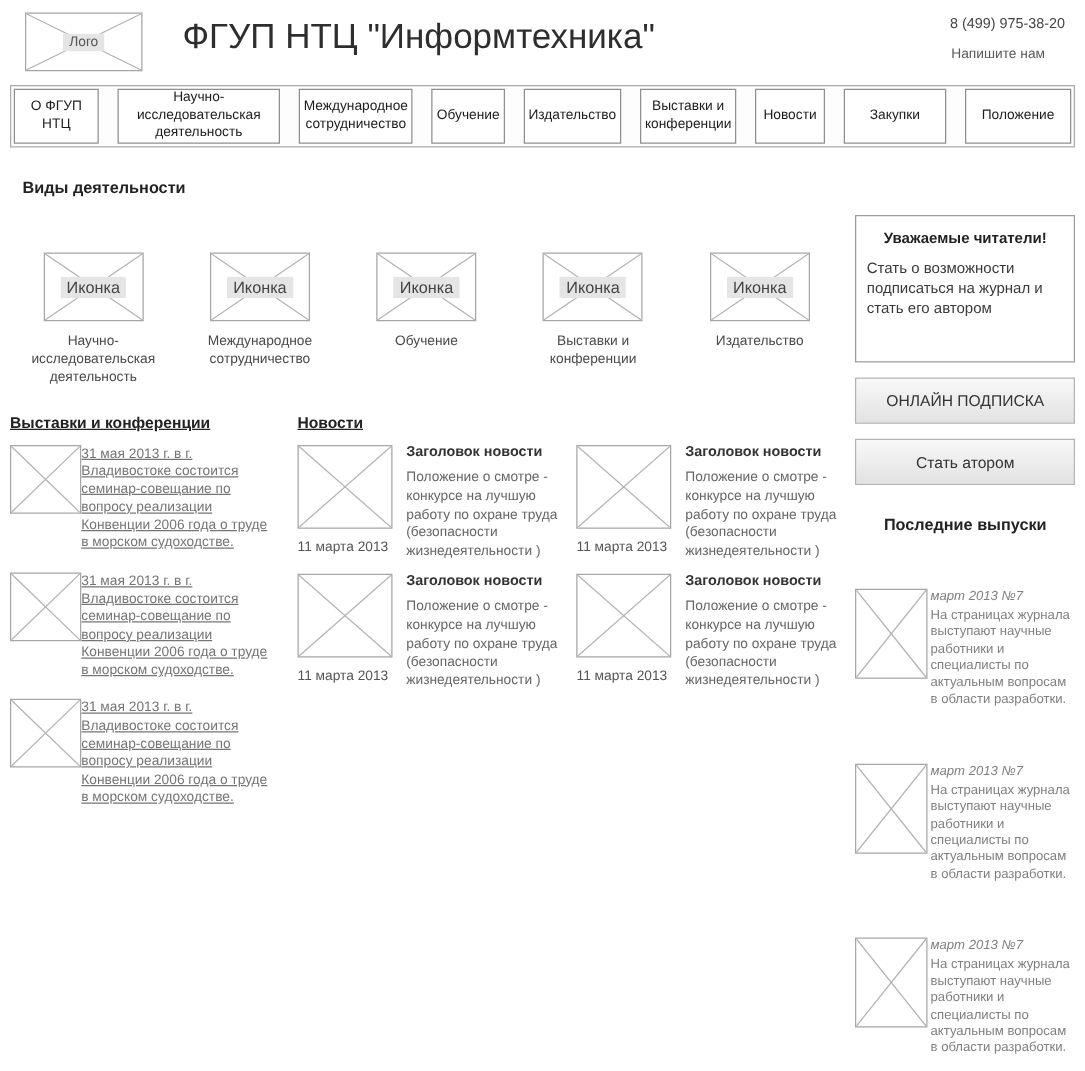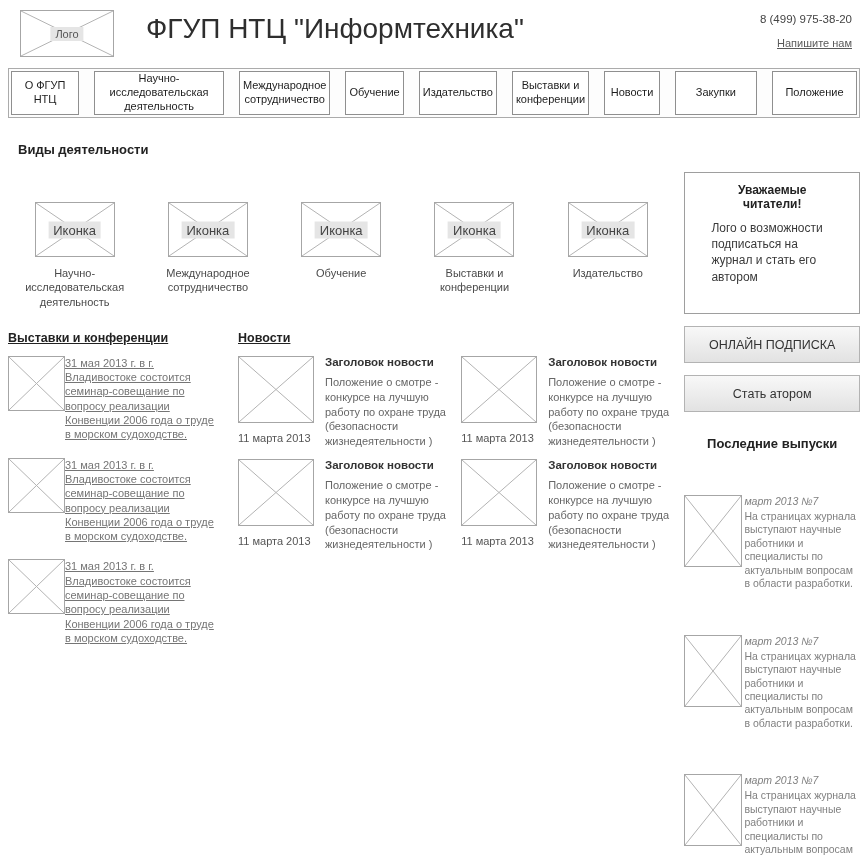--- a/index.html
+++ b/index.html
@@ -19,21 +19,21 @@
     position:absolute; left:50%; top:50%; transform:translate(-50%,-50%);
     background:#e5e5e5; padding:1px 5px; white-space:nowrap; color:#555;
   }
 
   
   .header { position:relative; height:66px; }
   .logo { position:absolute; left:20px; top:10px; width:94px; height:47px; }
   .logo .xbox-label { font-size:11px; }
   .site-title { position:absolute; left:146px; top:13px; font-size:28px; color:#2e2e2e; letter-spacing:0; }
   .hdr-phone { position:absolute; right:16px; top:13px; font-size:11.5px; color:#444; }
-  .hdr-write { position:absolute; right:16px; top:37px; font-size:11px; color:#5a5a5a; text-decoration:underline; }
+  .hdr-write { position:absolute; right:32px; top:37px; font-size:11px; color:#5a5a5a; }
 
   
   .nav {
     margin:2px 8px 0; border:1px solid #ababab; padding:2px;
     display:flex; gap:15px; height:50px; background:#fdfdfd;
   }
   .nav-cell {
     border:1px solid #8f8f8f; background:#fff;
     display:flex; align-items:center; justify-content:center; text-align:center;
     font-size:11px; color:#1d1d1d; line-height:1.25; padding:2px 3px; cursor:pointer;
@@ -72,21 +72,21 @@
   .news-col { flex:1 1 auto; }
   .news-grid { display:grid; grid-template-columns:1fr 1fr; column-gap:10px; row-gap:10px; }
   .news-item { display:flex; gap:11px; }
   .news-left { width:76px; flex:none; }
   .news-box { width:76px; height:67px; }
   .news-date { margin-top:9px; font-size:11px; color:#555; }
   .news-title { font-size:11.5px; font-weight:bold; color:#333; margin-bottom:7px; }
   .news-text { font-size:11px; color:#666; line-height:1.35; max-width:124px; }
 
   
-  .readers-box { border:1px solid #9e9e9e; height:142px; padding:10px 26px; background:#fff; }
+  .readers-box { border:1px solid #9e9e9e; height:118px; padding:10px 8px; background:#fff; }
   .readers-title { text-align:center; font-size:12px; font-weight:bold; color:#222; margin-bottom:9px; }
   .readers-text { font-size:12px; color:#3a3a3a; line-height:1.35; }
   .side-btn {
     margin-top:12px; height:37px; width:100%;
     border:1px solid #b3b3b3; background:linear-gradient(#f8f8f8,#e2e2e2);
     display:flex; align-items:center; justify-content:center;
     font-size:12.5px; color:#333; cursor:pointer;
     font-family:"Liberation Sans","DejaVu Sans",sans-serif;
   }
   .issues-title { margin-top:24px; text-align:center; font-size:13px; font-weight:bold; color:#222; margin-bottom:11px; }
@@ -286,21 +286,21 @@
           </div>
 
         </div>
       </div>
     </div>
   </div>
 
   <div class="col-right">
     <div class="readers-box">
       <div class="readers-title">Уважаемые читатели!</div>
-      <div class="readers-text">Лого о возможности подписаться на журнал и стать его автором</div>
+      <div class="readers-text">Стать о возможности подписаться на журнал и стать его автором</div>
     </div>
 
     <button class="side-btn">ОНЛАЙН ПОДПИСКА</button>
     <button class="side-btn">Стать атором</button>
 
     <div class="issues-title">Последние выпуски</div>
 
     <div class="issue-item">
       <div class="issue-box xbox">
         <svg class="cross" viewBox="0 0 100 100" preserveAspectRatio="none">

